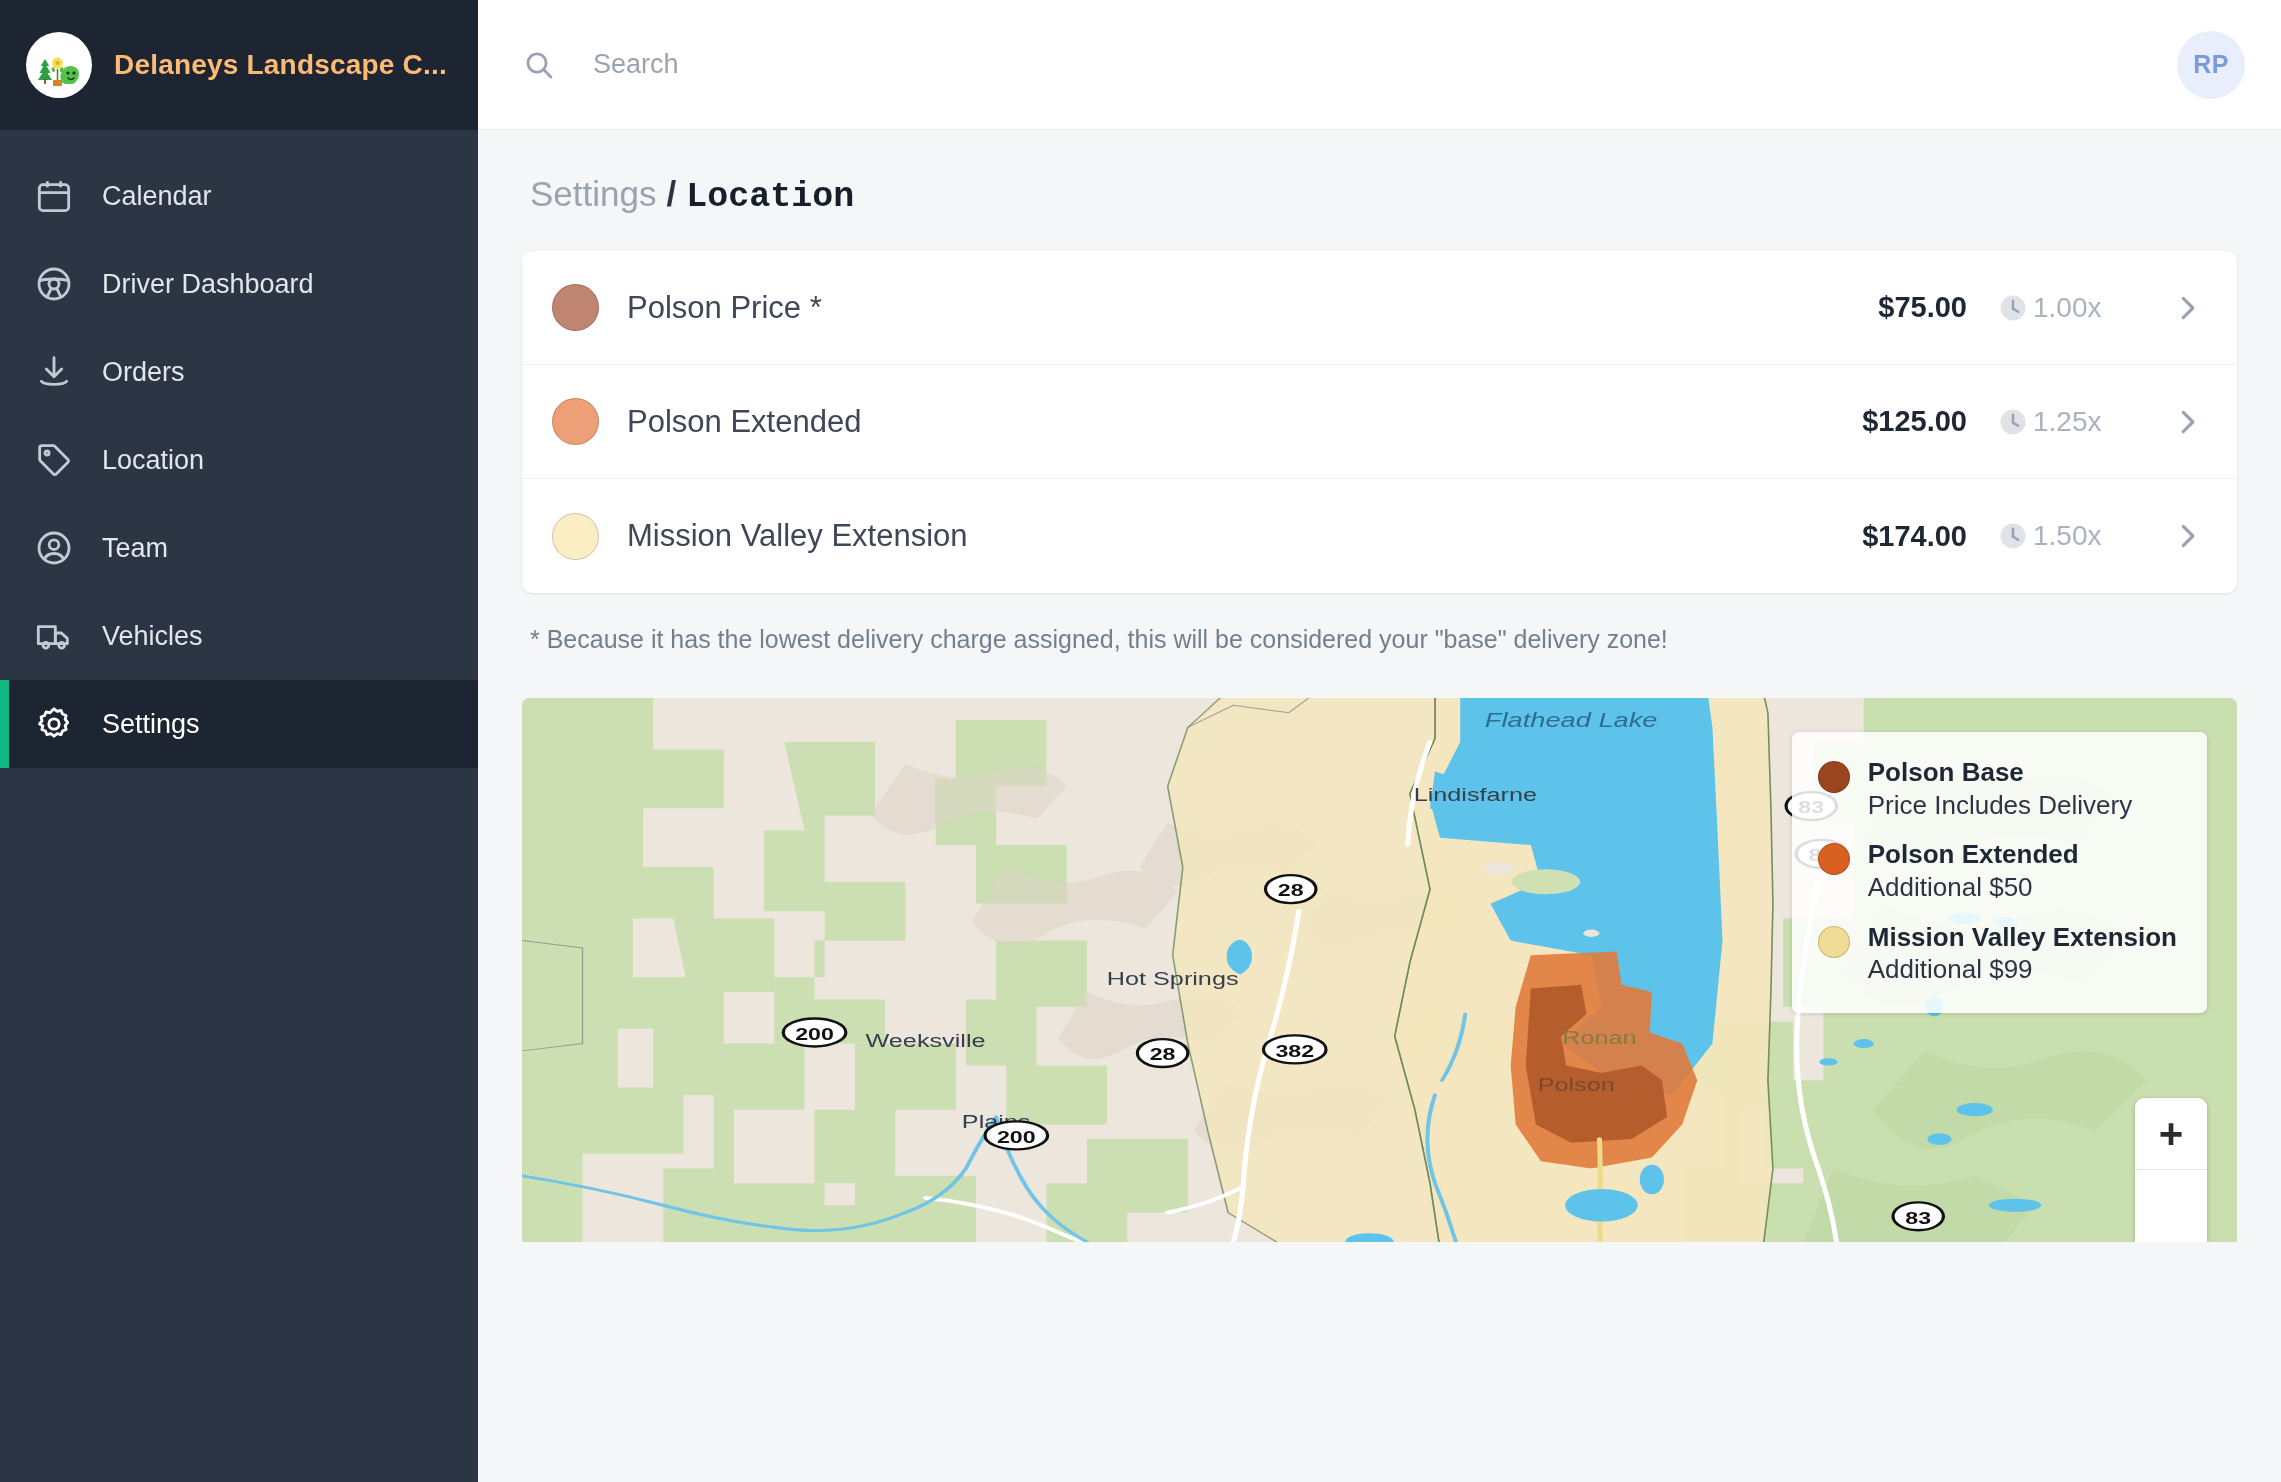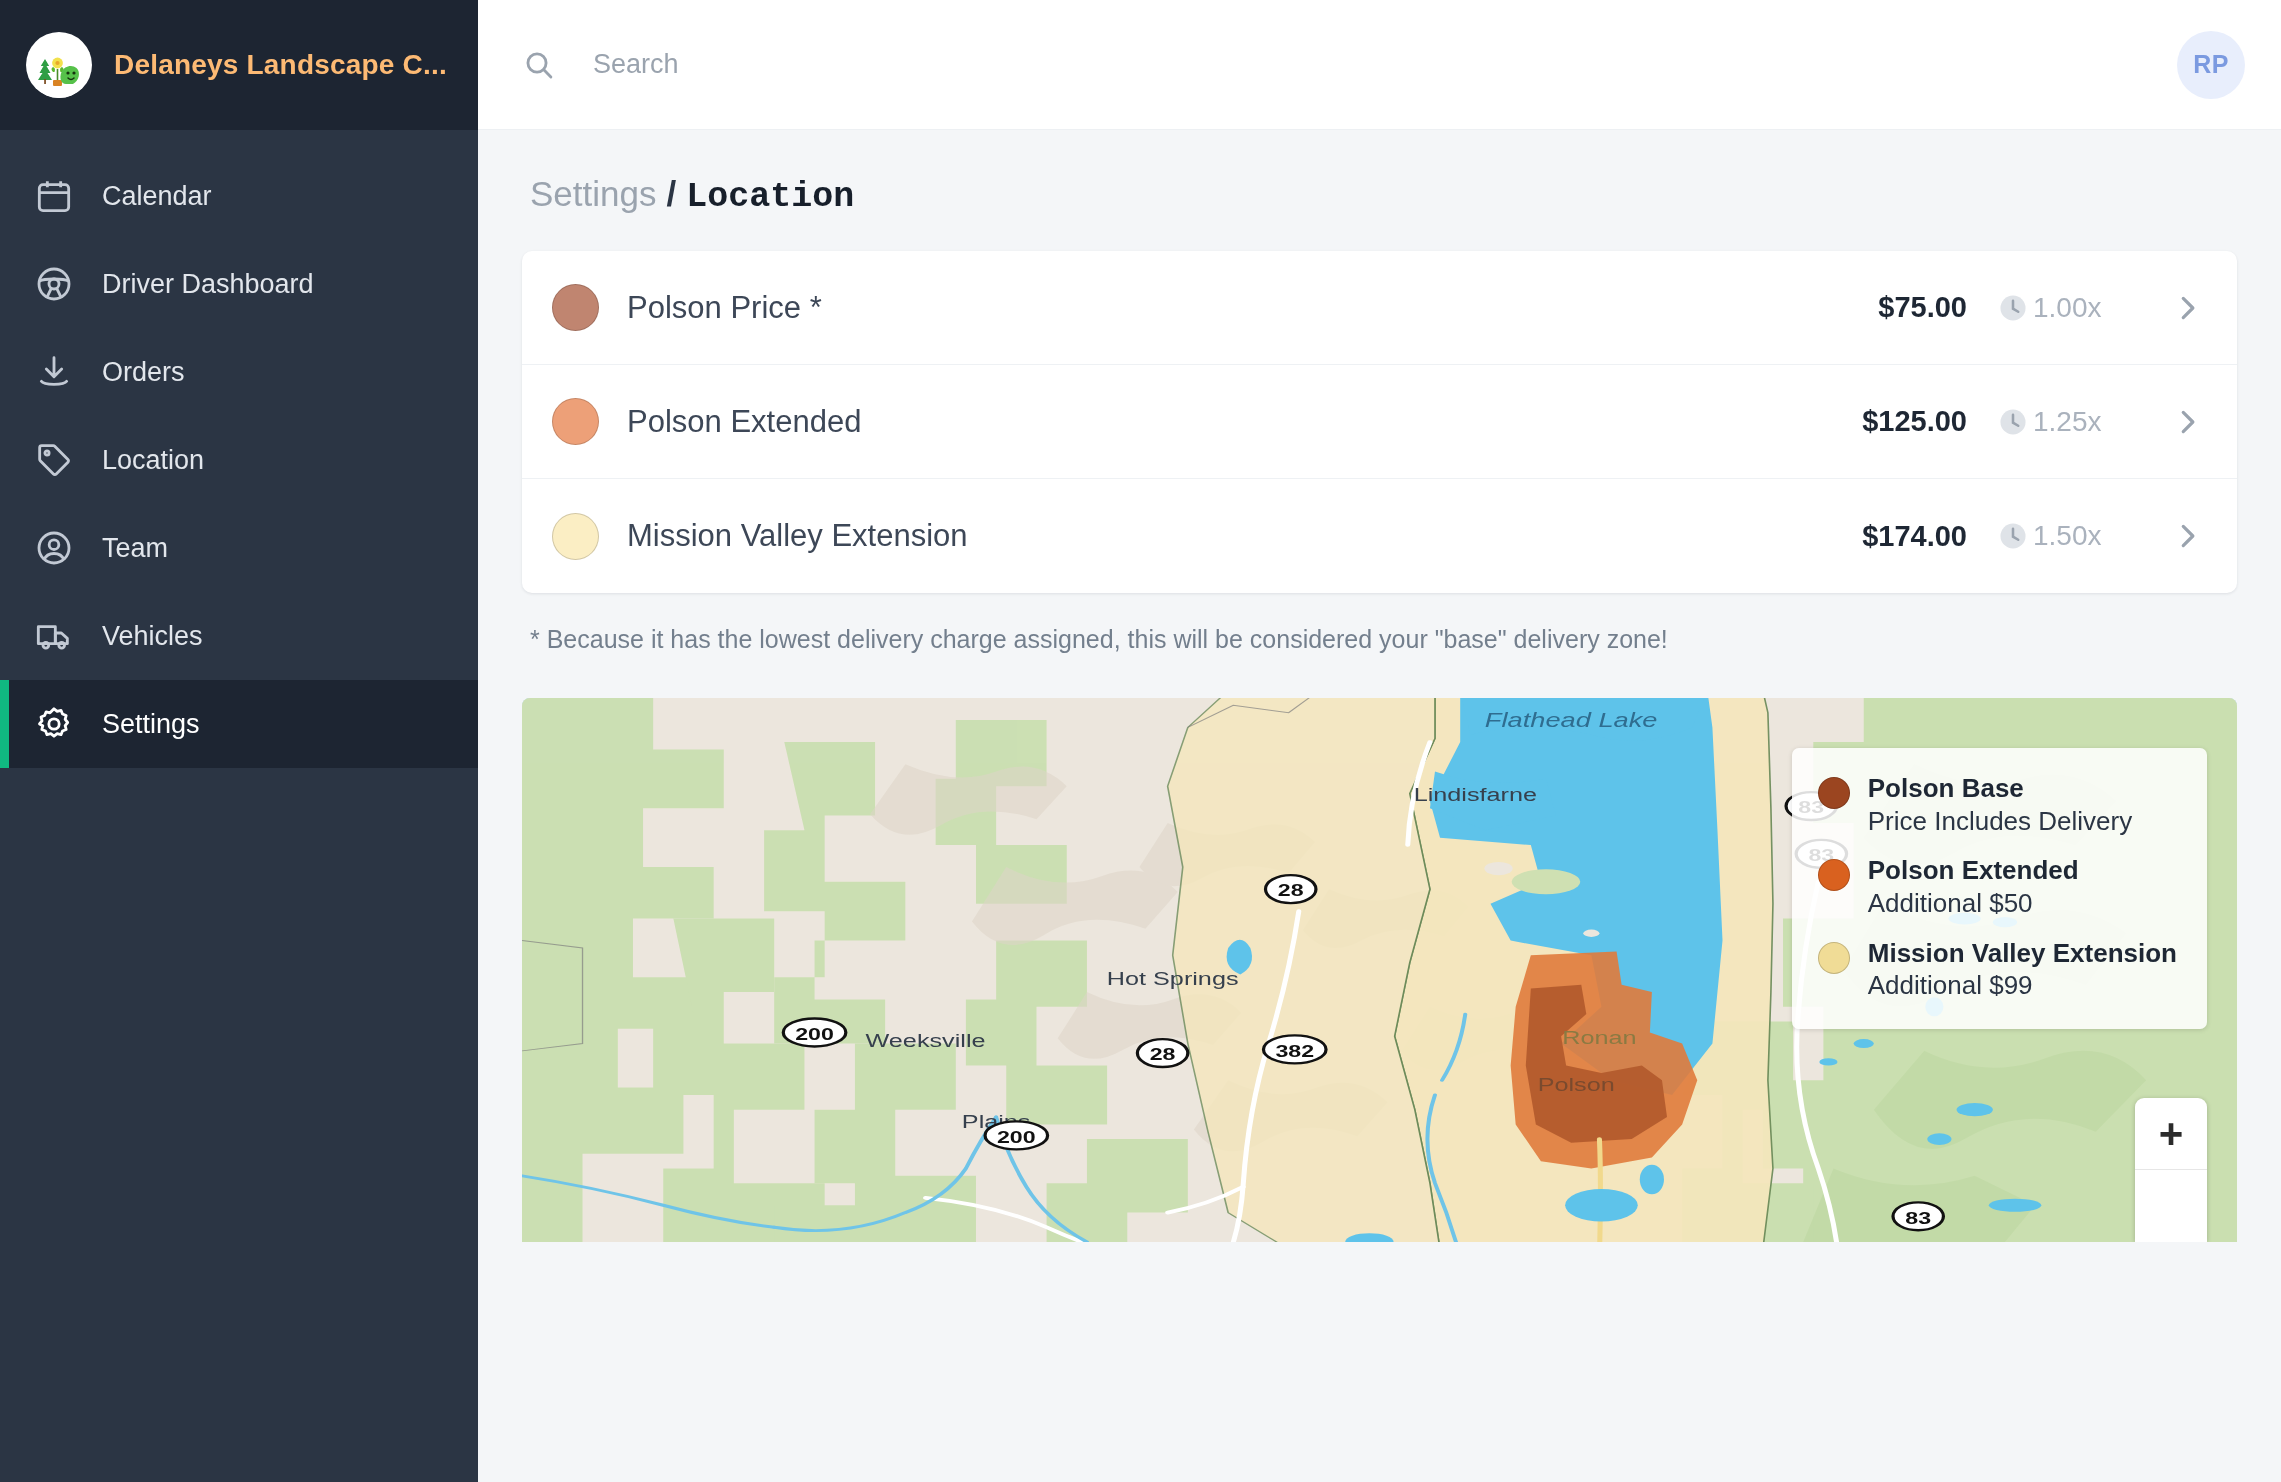--- a/index.html
+++ b/index.html
@@ -114,21 +114,21 @@
   .footnote { font-size: 25px; color: #737f8d; padding: 32px 8px 0 8px; }
 
   
   .map-wrap {
     margin-top: 44px; height: 544px; position: relative;
     border-radius: 8px 8px 0 0; overflow: hidden; background: #7dd3fc;
   }
   .map-svg { position: absolute; inset: 0; width: 100%; height: 100%; display: block; }
 
   .legend {
-    position: absolute; right: 30px; top: 50px;
+    position: absolute; right: 30px; top: 34px;
     background: rgba(255,255,255,.86); border-radius: 7px;
     padding: 24px 30px 26px 26px; box-shadow: 0 1px 5px rgba(0,0,0,.14);
   }
   .legend-row { display: flex; gap: 18px; margin-bottom: 16px; }
   .legend-row:last-child { margin-bottom: 0; }
   .legend-dot {
     width: 32px; height: 32px; border-radius: 50%; flex: 0 0 32px;
     margin-top: 5px; border: 1px solid rgba(0,0,0,.18);
   }
   .legend-title { font-size: 26px; font-weight: 700; color: #1e2734; white-space: nowrap; line-height: 1.25; }

